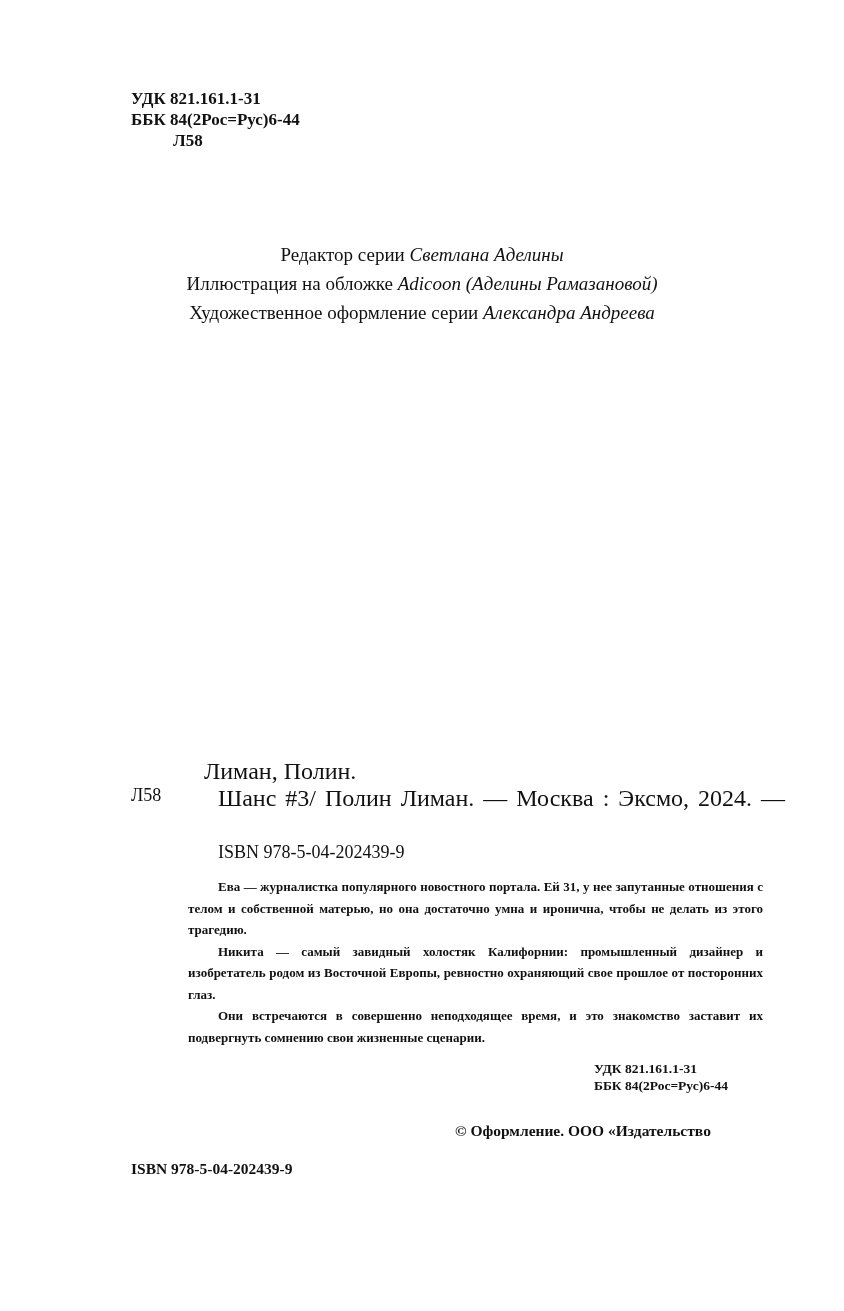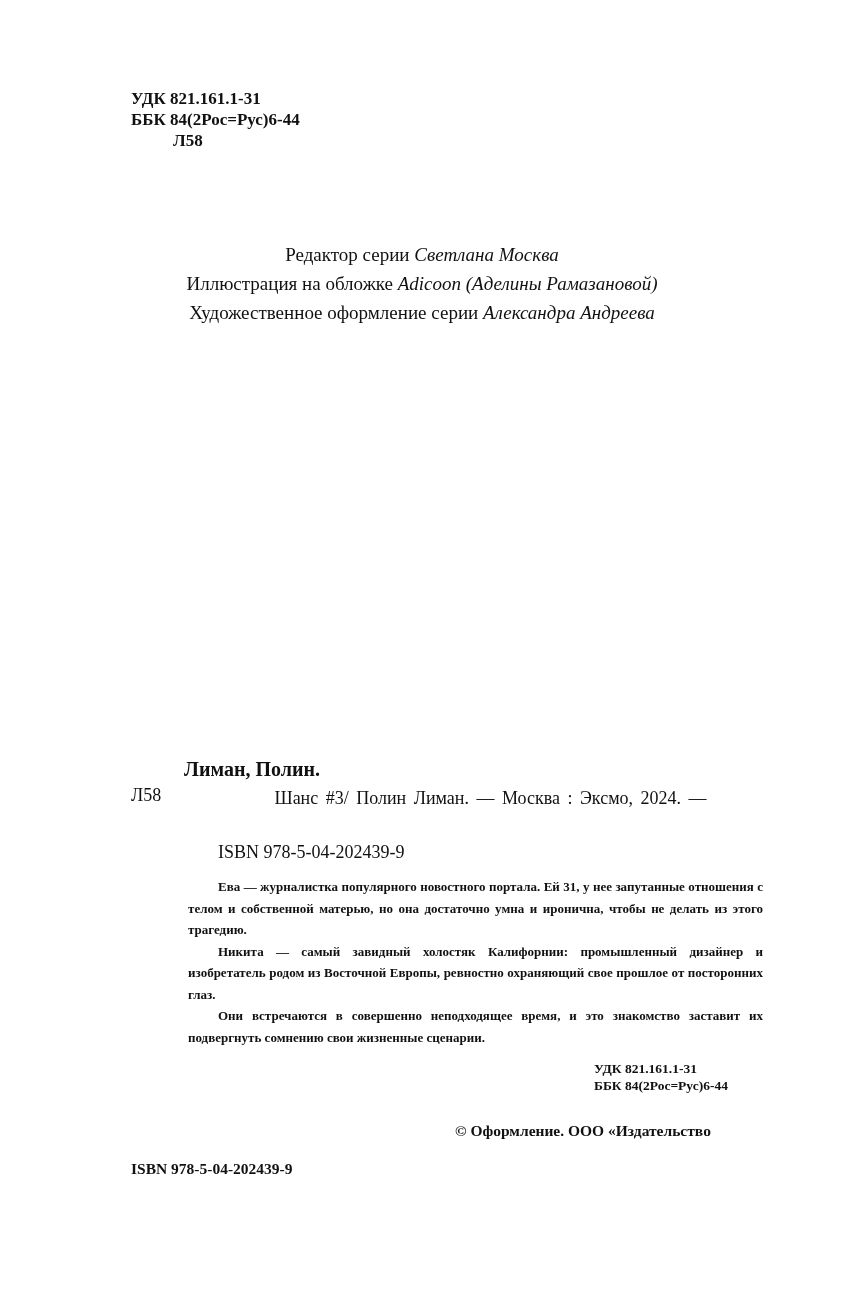--- a/index.html
+++ b/index.html
@@ -5,23 +5,23 @@
   html, body { margin: 0; padding: 0; background: #ffffff; }
   body { width: 844px; height: 1311px; position: relative; overflow: hidden; color: #111111;
          font-family: "Liberation Serif", "DejaVu Serif", serif; }
   .abs { position: absolute; white-space: nowrap; }
   .ital { font-style: italic; }
   .udk-top { left: 131px; top: 88px; font-size: 17px; font-weight: bold; line-height: 21px; }
   .udk-top .code { display: block; }
   .udk-top .indent { padding-left: 42px; }
   .credits { left: 0; width: 844px; top: 240px; text-align: center; font-size: 19px; line-height: 29px; }
   .credits div { white-space: nowrap; }
-  .author { left: 184px; top: 758px; font-size: 20px; font-weight: bold; }
+  .author { left: 204px; top: 758px; font-size: 24px; font-weight: normal; }
   .code-l58 { left: 131px; top: 785px; font-size: 18px; }
-  .biblio { left: 188px; top: 785px; font-size: 18px; line-height: 26px; white-space: normal; width: 575px; text-align: center; }
+  .biblio { left: 188px; top: 785px; font-size: 24px; line-height: 26px; white-space: normal; width: 575px; text-align: center; }
   .biblio .first { padding-left: 30px; white-space: nowrap; word-spacing: 3px; }
   .isbn-main { left: 218px; top: 842px; font-size: 18px; }
   .annotation { left: 188px; top: 876px; width: 575px; font-size: 13px; line-height: 21.5px; font-weight: bold;
                 white-space: normal; text-align: justify; }
   .annotation p { margin: 0; text-indent: 30px; }
   .udk-bottom { left: 594px; top: 1060px; font-size: 13.5px; font-weight: bold; line-height: 17px; }
   .copyright { left: 455px; top: 1120px; font-size: 15.5px; font-weight: bold; line-height: 21px; }
   .copyright .cont { padding-left: 14px; }
   .isbn-bottom { left: 131px; top: 1160px; font-size: 15.5px; font-weight: bold; }
 </style>
@@ -29,21 +29,21 @@
 <body>
 
 <div class="abs udk-top">
   <span class="code">УДК 821.161.1-31</span>
   <span class="code">ББК 84(2Рос=Рус)6-44</span>
   <span class="code indent">Л58</span>
 </div>
 
 <div class="abs credits">
   <div>
-    <span>Редактор серии </span><span class="ital">Светлана Москва</span>
+    <span>Редактор серии </span><span class="ital">Светлана Аделины</span>
   </div>
   <div>
     <span>Иллюстрация на обложке </span><span class="ital">Adicoon (Аделины Рамазановой)</span>
   </div>
   <div>
     <span>Художественное оформление серии </span><span class="ital">Александра Андреева</span>
   </div>
 </div>
 
 <div class="abs author">Лиман, Полин.</div>

